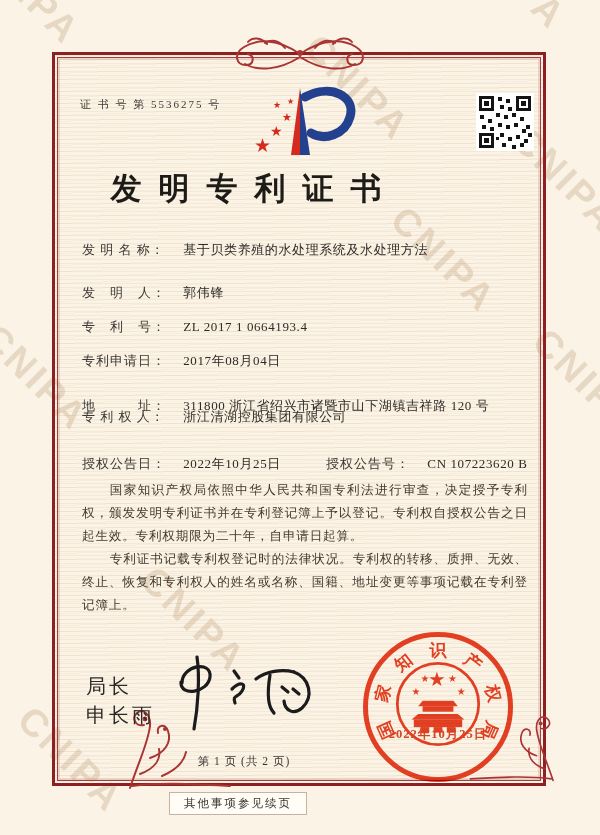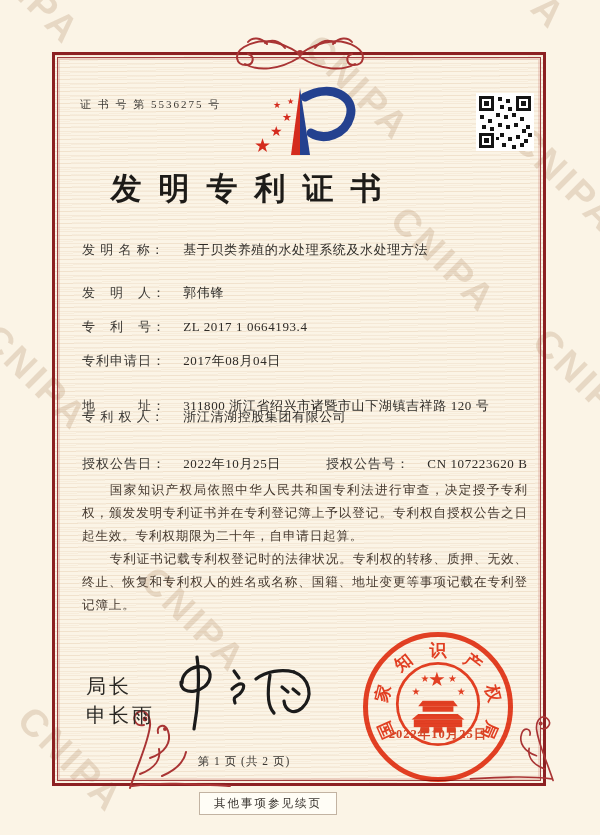--- a/index.html
+++ b/index.html
@@ -80,21 +80,21 @@
   .seal-date{
     position:absolute;left:50%;top:94px;transform:translateX(-50%);
     white-space:nowrap;font-size:12.5px;letter-spacing:1px;color:#d8401f;
     font-weight:bold;z-index:6;
   }
   
   .page-info{
     position:absolute;left:0;top:754px;width:488px;text-align:center;z-index:4;
     font-size:11.5px;letter-spacing:1px;color:#3b3834;
   }
-  .foot-note-wrap{position:absolute;left:0;top:792px;width:476px;text-align:center;z-index:4;padding-left:30px;}
+  .foot-note-wrap{position:absolute;left:0;top:792px;width:476px;text-align:center;z-index:4;}
   .foot-note{
     display:inline-block;background:#fffdf6;border:1px solid #c2b3a2;
     padding:3px 14px;font-size:11.5px;letter-spacing:2px;color:#3b3631;
   }
 </style>
 </head>
 <body>
 
 <span class="wm" style="left:-38px;top:-30px">CNIPA</span>
 <span class="wm" style="left:448px;top:-45px">CNIPA</span>

